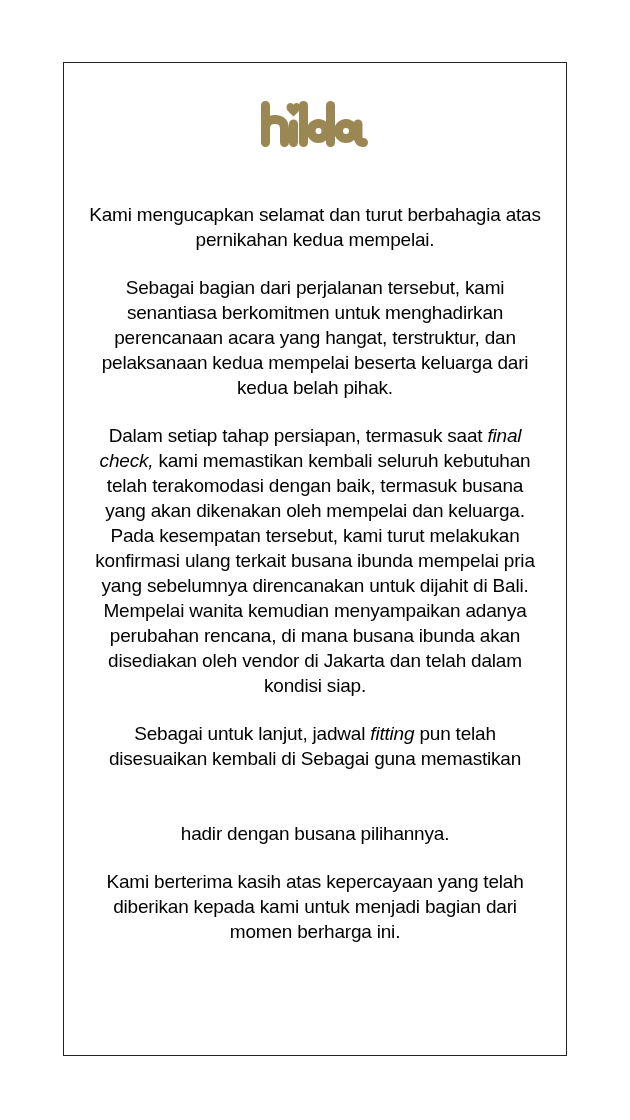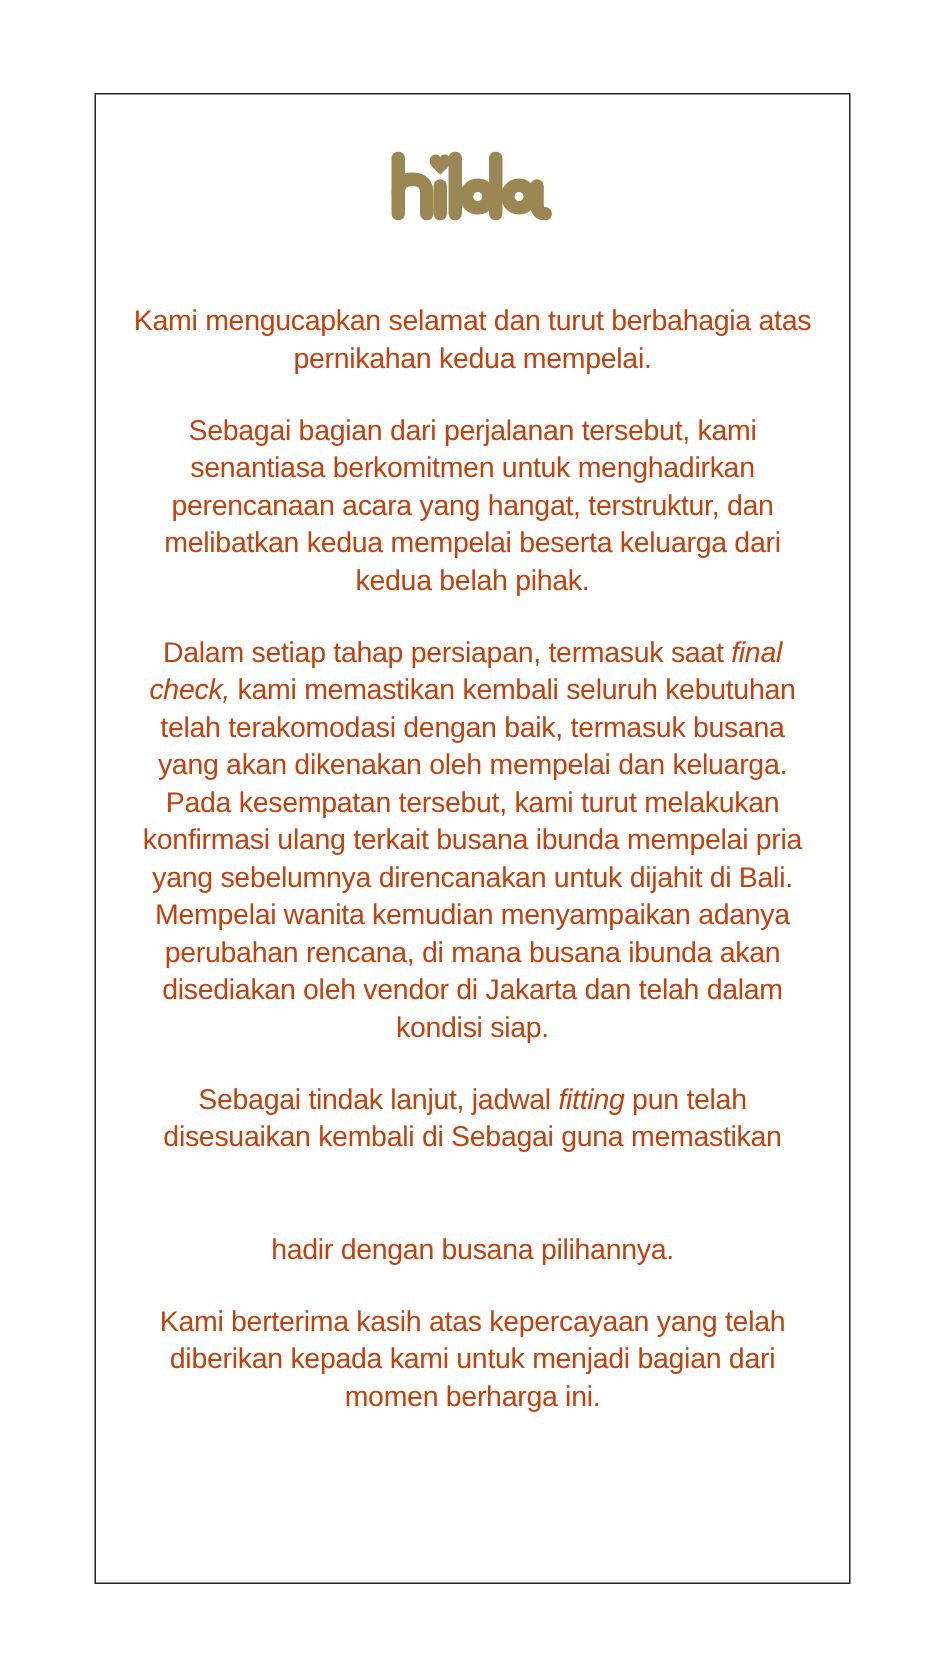--- a/index.html
+++ b/index.html
@@ -71,22 +71,22 @@
         <path fill="currentColor" d="M34.5 15.5
                  C31 11.8 27.5 9.8 27.5 6.2
                  C27.5 3.6 29.5 2 31.6 2
                  C32.9 2 34 2.7 34.5 3.8
                  C35 2.7 36.1 2 37.4 2
                  C39.5 2 41.5 3.6 41.5 6.2
                  C41.5 9.8 38 11.8 34.5 15.5 Z"></path>
       </svg>
     </div>
 
-    <div class="body" style="color: #c2410c;">
+    <div class="body" style="color: #000000;">
         <p class="para"><span>Kami mengucapkan selamat dan turut berbahagia atas</span><br><span>pernikahan kedua mempelai.</span></p>
-        <p class="para"><span>Sebagai bagian dari perjalanan tersebut, kami</span><br><span>senantiasa berkomitmen untuk menghadirkan</span><br><span>perencanaan acara yang hangat, terstruktur, dan</span><br><span>melibatkan kedua mempelai beserta keluarga dari</span><br><span>kedua belah pihak.</span></p>
+        <p class="para"><span>Sebagai bagian dari perjalanan tersebut, kami</span><br><span>senantiasa berkomitmen untuk menghadirkan</span><br><span>perencanaan acara yang hangat, terstruktur, dan</span><br><span>pelaksanaan kedua mempelai beserta keluarga dari</span><br><span>kedua belah pihak.</span></p>
         <p class="para"><span>Dalam setiap tahap persiapan, termasuk saat </span><span class="it">final</span><br><span class="it">check,</span><span> kami memastikan kembali seluruh kebutuhan</span><br><span>telah terakomodasi dengan baik, termasuk busana</span><br><span>yang akan dikenakan oleh mempelai dan keluarga.</span><br><span>Pada kesempatan tersebut, kami turut melakukan</span><br><span>konfirmasi ulang terkait busana ibunda mempelai pria</span><br><span>yang sebelumnya direncanakan untuk dijahit di Bali.</span><br><span>Mempelai wanita kemudian menyampaikan adanya</span><br><span>perubahan rencana, di mana busana ibunda akan</span><br><span>disediakan oleh vendor di Jakarta dan telah dalam</span><br><span>kondisi siap.</span></p>
-        <p class="para"><span>Sebagai tindak lanjut, jadwal </span><span class="it">fitting</span><span> pun telah</span><br><span>disesuaikan kembali di Sebagai guna memastikan</span><br><br><br><span>hadir dengan busana pilihannya.</span></p>
+        <p class="para"><span>Sebagai untuk lanjut, jadwal </span><span class="it">fitting</span><span> pun telah</span><br><span>disesuaikan kembali di Sebagai guna memastikan</span><br><br><br><span>hadir dengan busana pilihannya.</span></p>
         <p class="para"><span>Kami berterima kasih atas kepercayaan yang telah</span><br><span>diberikan kepada kami untuk menjadi bagian dari</span><br><span>momen berharga ini.</span></p>
       </div>
 
   </div>
 </div>
 
 </body></html>

